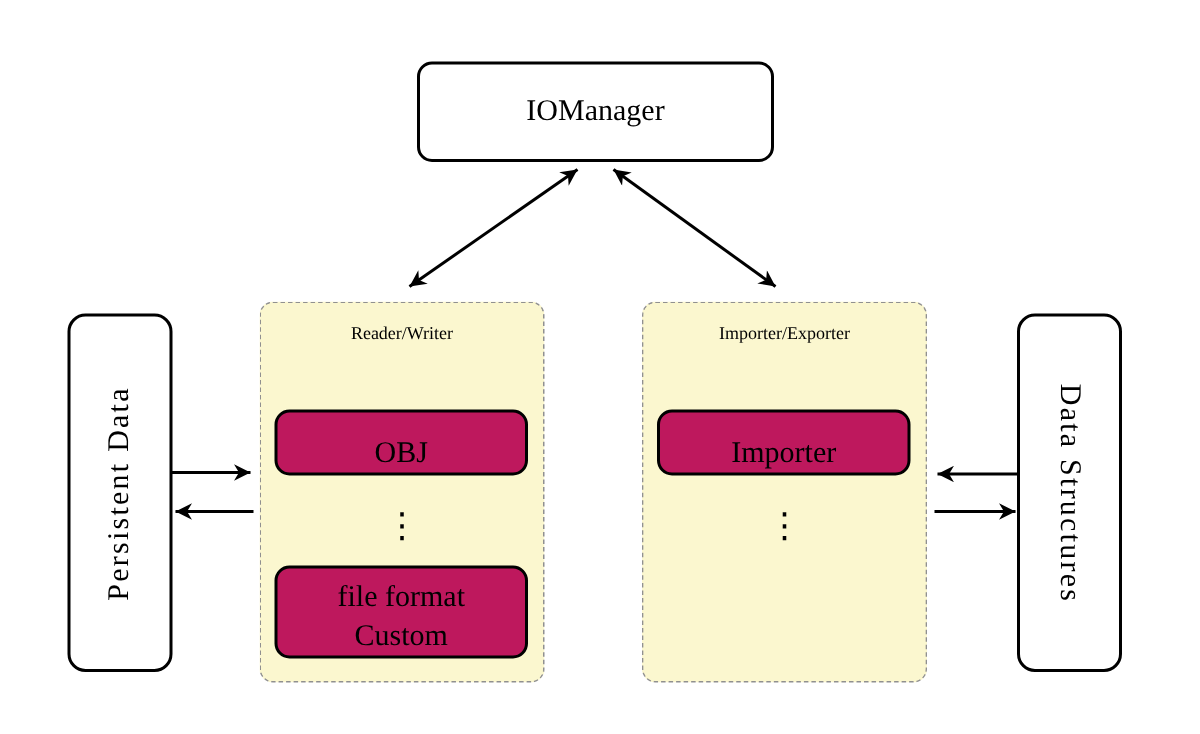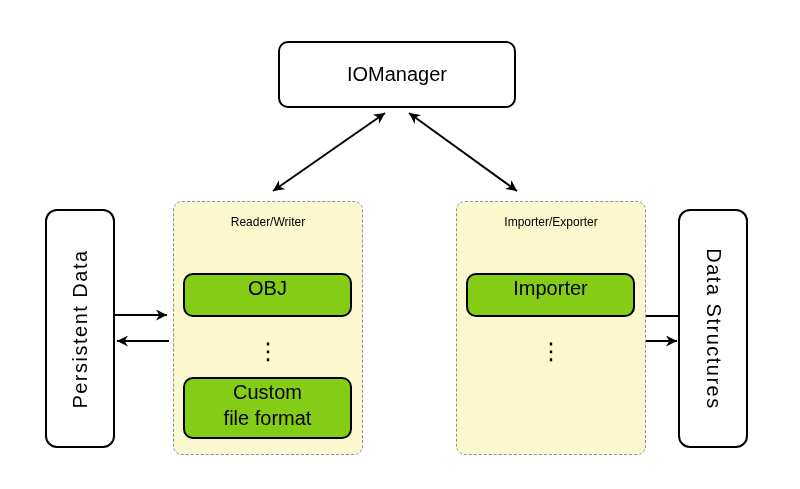--- a/index.html
+++ b/index.html
@@ -1,45 +1,45 @@
 <!DOCTYPE html>
 <html><head>
 <meta charset="utf-8">
 <style>
   html,body { margin:0; padding:0; background:#ffffff; }
   .canvas {
     position:relative; width:800px; height:489px; background:#ffffff;
-    font-family:Liberation Sans, sans-serif; color:#000;
+    font-family:Liberation Serif, serif; color:#000;
     overflow:hidden;
   }
   .arrows-layer { position:absolute; left:0; top:0; width:800px; height:489px; pointer-events:none; }
 
   .node {
     position:absolute; background:#ffffff; border:2.5px solid #000;
     border-radius:10px; box-sizing:border-box;
     display:flex; align-items:center; justify-content:center;
   }
   #iomanager { left:278px; top:41px; width:238px; height:67px; font-size:20px; }
 
   .container {
     position:absolute; top:201px; width:190px; height:254px;
     background:#fbf7cf; border:1.6px dashed #909090; border-radius:9px;
     box-sizing:border-box;
   }
   #col-reader   { left:173px; }
-  #col-importer { left:428px;margin-left:28px; }
+  #col-importer { left:428px; }
   .container .col-title {
     position:absolute; top:13px; left:0; width:100%;
     text-align:center; font-size:12px; white-space:nowrap;
   }
   .sub-node {
     position:absolute; left:9px; width:169px;
-    background:#84cc16; border:2.5px solid #000; border-radius:10px;
+    background:#be185d; border:2.5px solid #000; border-radius:10px;
     box-sizing:border-box;
-    display:flex; flex-direction:column; align-items:center; justify-content:flex-start;
+    display:flex; flex-direction:column; align-items:center; justify-content:flex-end;
     font-size:20px; text-align:center; line-height:26px;
   }
   .sub-node.top    { top:71px;  height:44px; }
   .sub-node.bottom { top:175px; height:62px; }
   .dots {
     position:absolute; top:126px; left:0; width:100%;
     text-align:center; font-size:23px; line-height:46px;
   }
 
   .side-box {
@@ -81,22 +81,22 @@
     <span>IOManager</span>
   </div>
 
   <div class="container" id="col-reader">
     <div class="col-title">Reader/Writer</div>
     <div class="sub-node top">
       <span>OBJ</span>
     </div>
     <div class="dots">⋮</div>
     <div class="sub-node bottom">
+      <span>file format</span>
       <span>Custom</span>
-      <span>file format</span>
     </div>
   </div>
 
   <div class="container" id="col-importer">
     <div class="col-title">Importer/Exporter</div>
     <div class="sub-node top">
       <span>Importer</span>
     </div>
     <div class="dots">⋮</div>
   </div>

